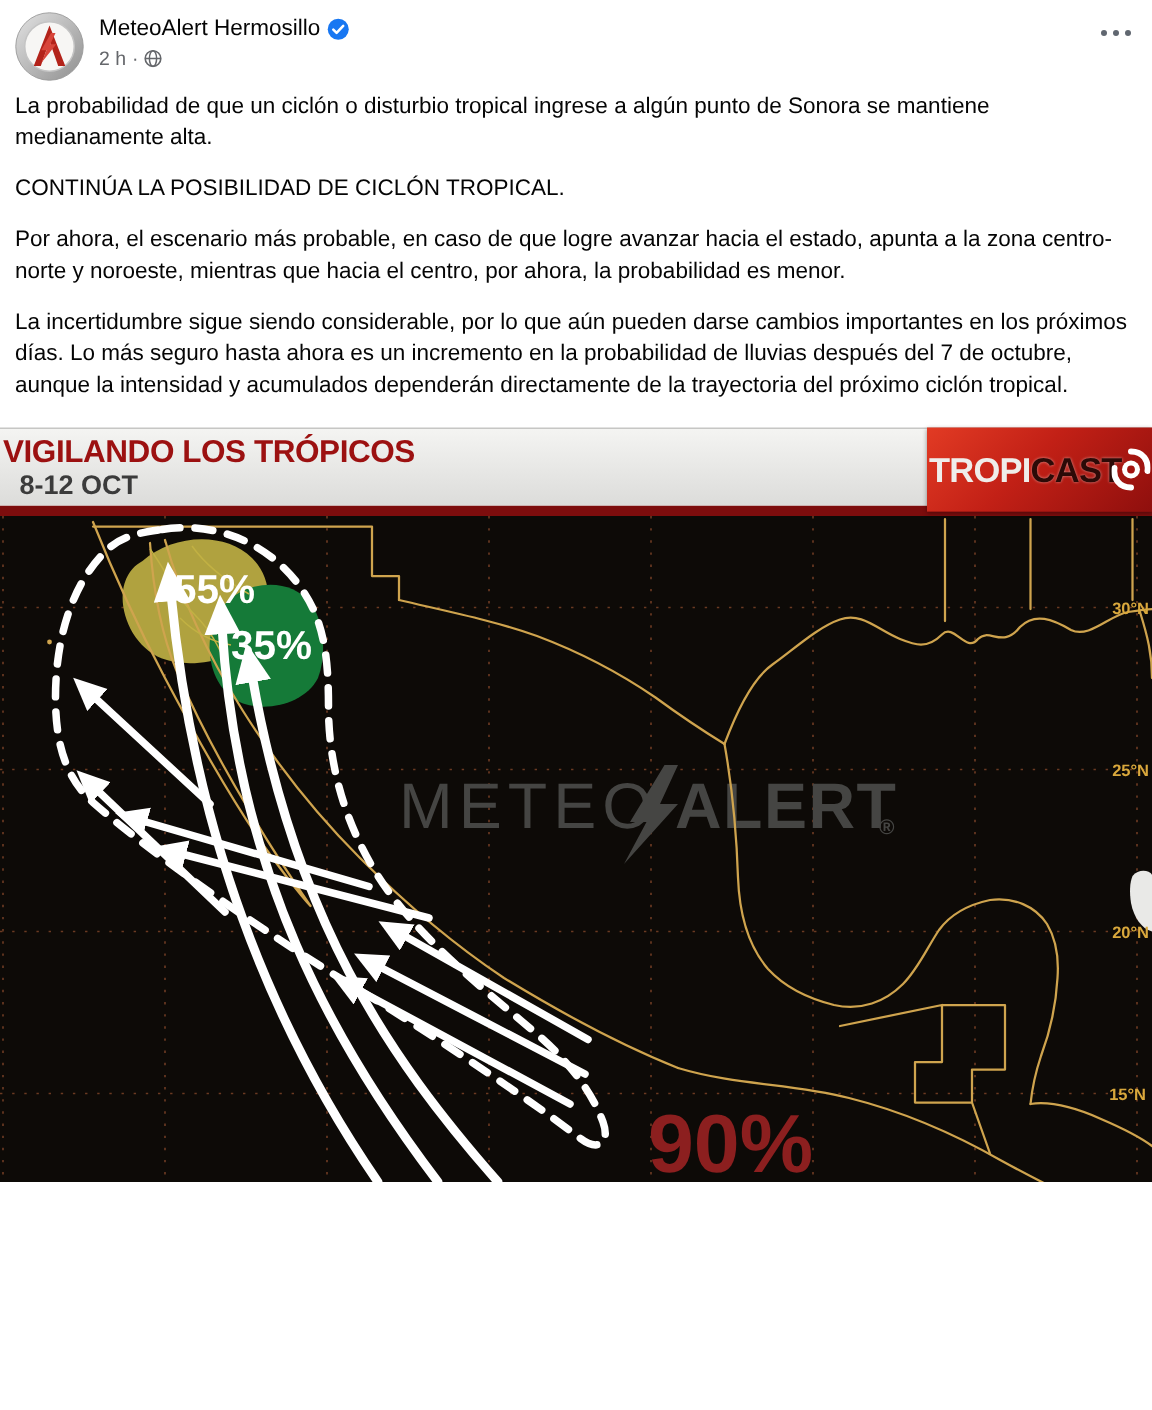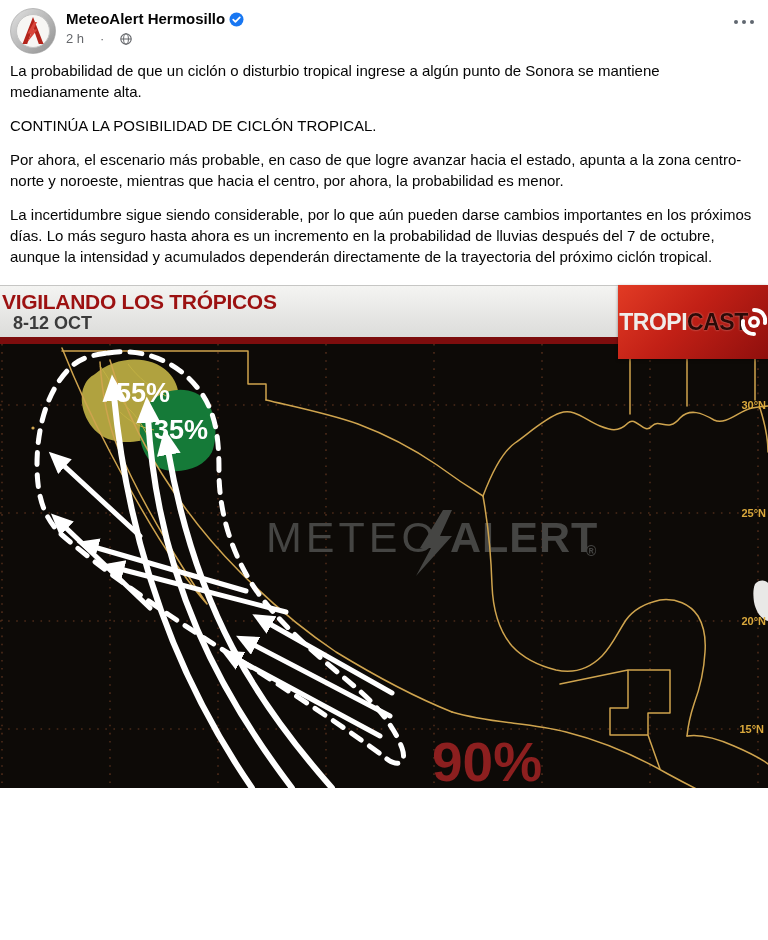--- a/index.html
+++ b/index.html
@@ -2,35 +2,35 @@
 <html><head>
 <meta charset="utf-8">
 <style>
   html,body{margin:0;padding:0;background:#fff;}
   .post{width:768px;height:940px;overflow:hidden;background:#fff;position:relative;
         font-family:"Liberation Sans","DejaVu Sans",sans-serif;color:#050505;}
   
   .header{display:flex;align-items:flex-start;padding:8px 10px 0 10px;height:48px;position:relative;}
   .avatar{width:46px;height:46px;flex:0 0 46px;}
   .hmeta{margin-left:10px;padding-top:2px;}
-  .name-row{display:flex;align-items:center;gap:4px;font-size:15px;font-weight:700;line-height:18px;}
-  .sub-row{display:flex;align-items:center;gap:16px;font-size:13px;color:#65676b;line-height:17px;margin-top:2px;}
+  .name-row{display:flex;align-items:center;gap:4px;font-size:15px;font-weight:400;line-height:18px;}
+  .sub-row{display:flex;align-items:center;gap:4px;font-size:13px;color:#65676b;line-height:17px;margin-top:2px;}
   .dot-sep{color:#65676b;}
   .menu-dots{position:absolute;right:14px;top:20px;display:flex;gap:4px;cursor:pointer;}
   .menu-dots i{width:4px;height:4px;border-radius:50%;background:#606770;display:block;}
   
   .body{padding:4px 10px 0 10px;}
   .body p{margin:0 0 13px 0;font-size:15px;line-height:21px;}
   
   .banner{position:relative;margin-top:18px;height:51px;background:linear-gradient(#f4f4f2,#dcdcda);
           border-top:1px solid #c6c6c4;}
   .banner-title{position:absolute;left:2px;top:4px;font-size:21px;font-weight:700;color:#9c1111;letter-spacing:-0.3px;}
   .banner-date{position:absolute;left:13px;top:27px;font-size:18px;font-weight:800;color:#3b3b3b;}
   .red-strip{height:7px;background:#7d0d0d;}
-  .tropicast{position:absolute;right:0;top:-1px;width:150px;height:74px;z-index:2;
+  .tropicast{position:absolute;right:0;top:-1px;width:150px;height:56px;z-index:2;
              background:linear-gradient(135deg,#e23b24 0%,#c22016 45%,#8f0f0d 100%);
              display:flex;align-items:center;justify-content:center;box-shadow:0 1px 3px rgba(0,0,0,.4);}
   .tropicast .t1{color:#efedea;font-weight:900;font-size:23px;letter-spacing:-0.5px;}
   .tropicast .t2{color:#2c0a07;font-weight:900;font-size:23px;letter-spacing:-0.5px;
                  text-shadow:0 0 2px rgba(255,255,255,.55);}
   .tropicast svg{margin-left:-7px;}
   
   .map{position:relative;width:768px;height:444px;background:#0d0a07;}
   .map svg{display:block;}
   text{font-family:"Liberation Sans","DejaVu Sans",sans-serif;}

